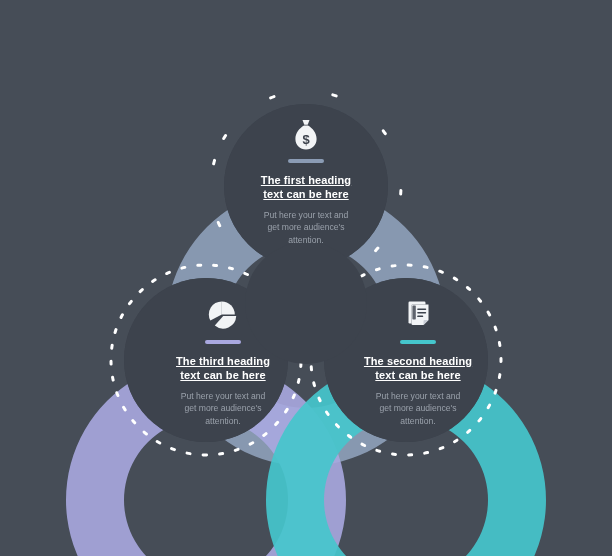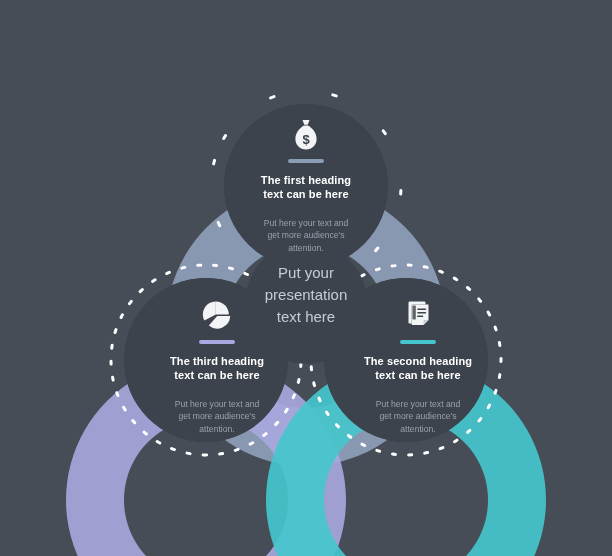--- a/index.html
+++ b/index.html
@@ -44,42 +44,43 @@
     border-radius: 2px;
     margin: 7px auto 10px auto;
   }
   .panel .heading {
     font-size: 11px;
     font-weight: bold;
     line-height: 14px;
     letter-spacing: 0.1px;
     color: #ffffff;
     white-space: pre-line;
+    text-decoration: underline;
   }
   .panel .body {
     font-size: 8.6px;
     line-height: 12.4px;
     color: #9aa1ab;
-    margin-top: 16px;
+    margin-top: 8px;
     white-space: pre-line;
   }
 
   
   #panel-one {
     left: 226px;
     top: 118px;
   }
   
   #panel-two {
     left: 338px;
     top: 299px;
   }
   
   #panel-three {
-    left: 137px;
+    left: 143px;
     top: 299px;
     text-align: center;
   }
 
   #center-label {
     position: absolute;
     left: 244px;
     top: 262px;
     width: 124px;
     text-align: center;
@@ -185,17 +186,14 @@
       </svg>
     </span>
     <div class="divider" style="background:#a9a8e0;"></div>
     <div class="heading">The third heading
 text can be here</div>
     <div class="body">Put here your text and
 get more audience's
 attention.</div>
   </div>
 
-  <div id="center-label">Put your
-presentation
-text here</div>
 
 </div>
 
 </body></html>

